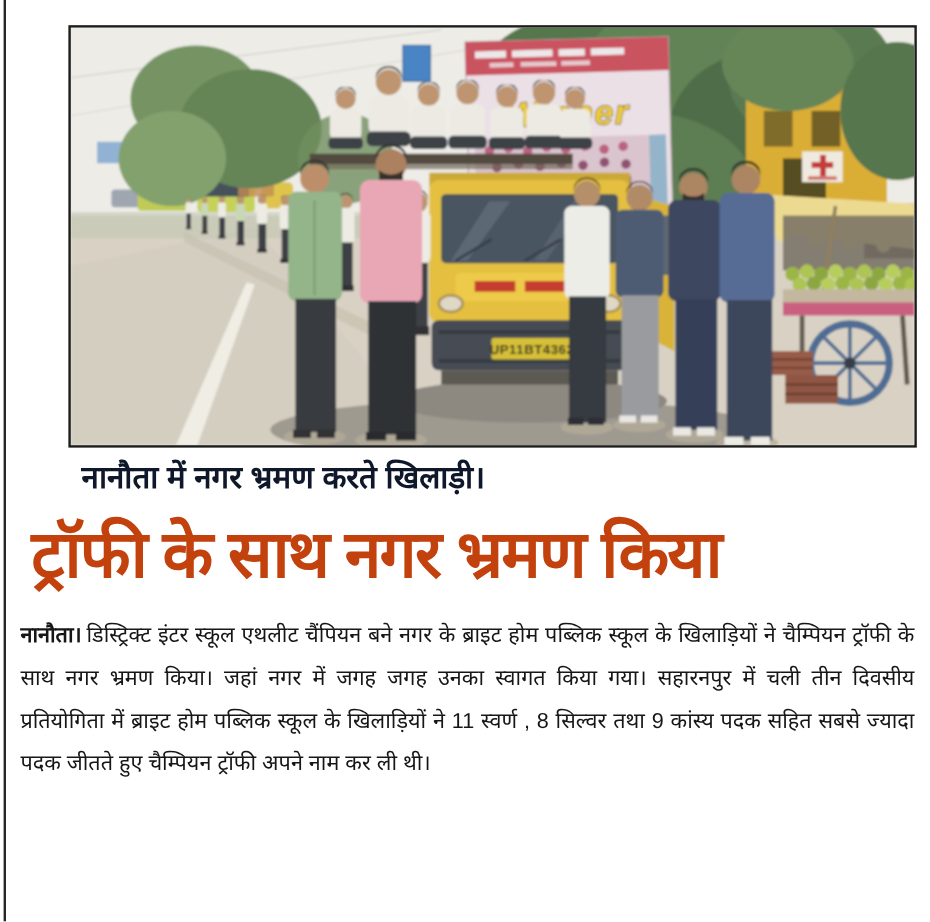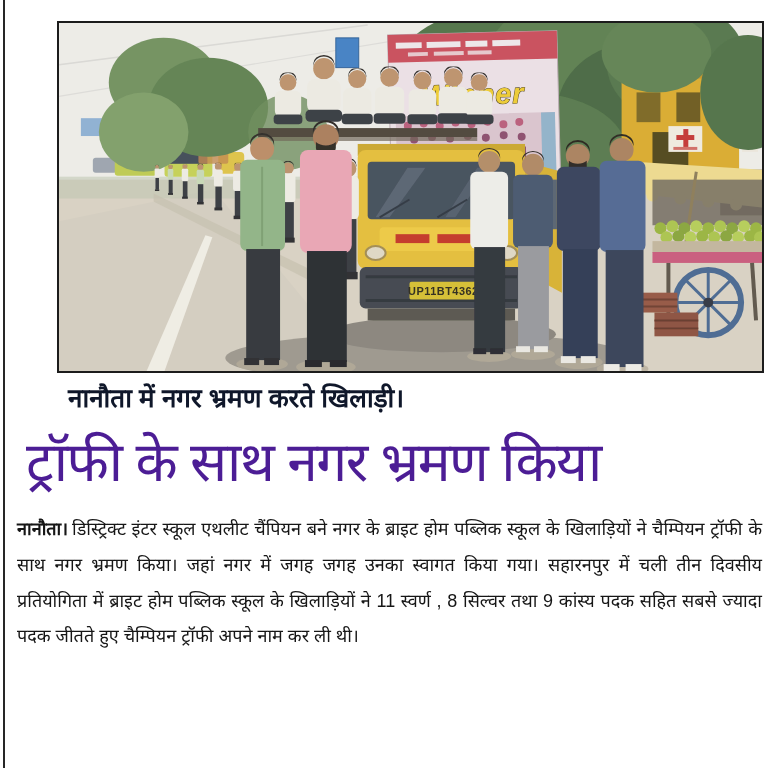--- a/index.html
+++ b/index.html
@@ -14,21 +14,21 @@
     position:absolute;left:57px;top:21px;width:703px;height:348px;
     border:2px solid #1c1c1c;background:#eceae5;overflow:hidden;
   }
   .photo-frame svg{display:block;width:703px;height:348px;}
   .caption{
     position:absolute;left:36px;top:379px;width:700px;
     font-size:26px;font-weight:600;color:#0f172a;letter-spacing:0;margin-left:32px;
   }
   .headline{
     position:absolute;left:26px;top:428px;width:740px;margin:0;
-    font-size:55px;font-weight:400;color:#4c1d95;letter-spacing:-1.5px;
+    font-size:55px;font-weight:700;color:#c2410c;letter-spacing:-1.5px;
     line-height:1.25;white-space:nowrap;
   }
   .body-text{
     position:absolute;left:17px;top:512px;width:745px;margin:0;
     font-size:18px;line-height:35.8px;color:#161616;text-align:justify;
   }
   .body-text .dateline{font-weight:800;margin-right:4px;}
   svg text{font-family:"Liberation Sans","DejaVu Sans",sans-serif;}
 </style>
 </head>

